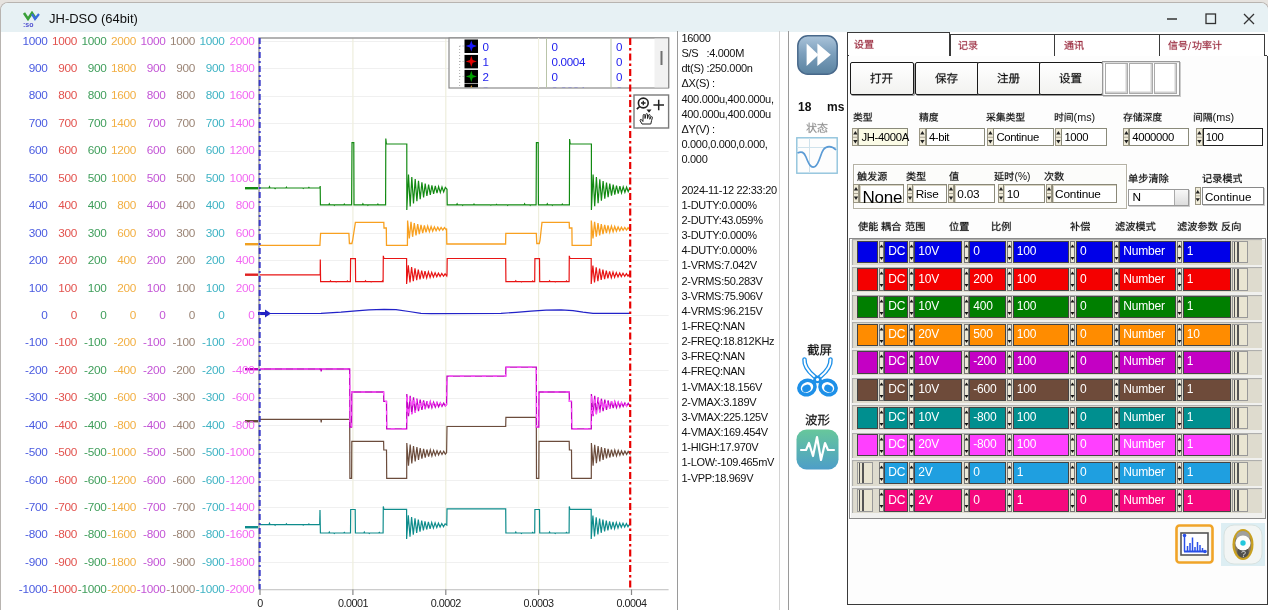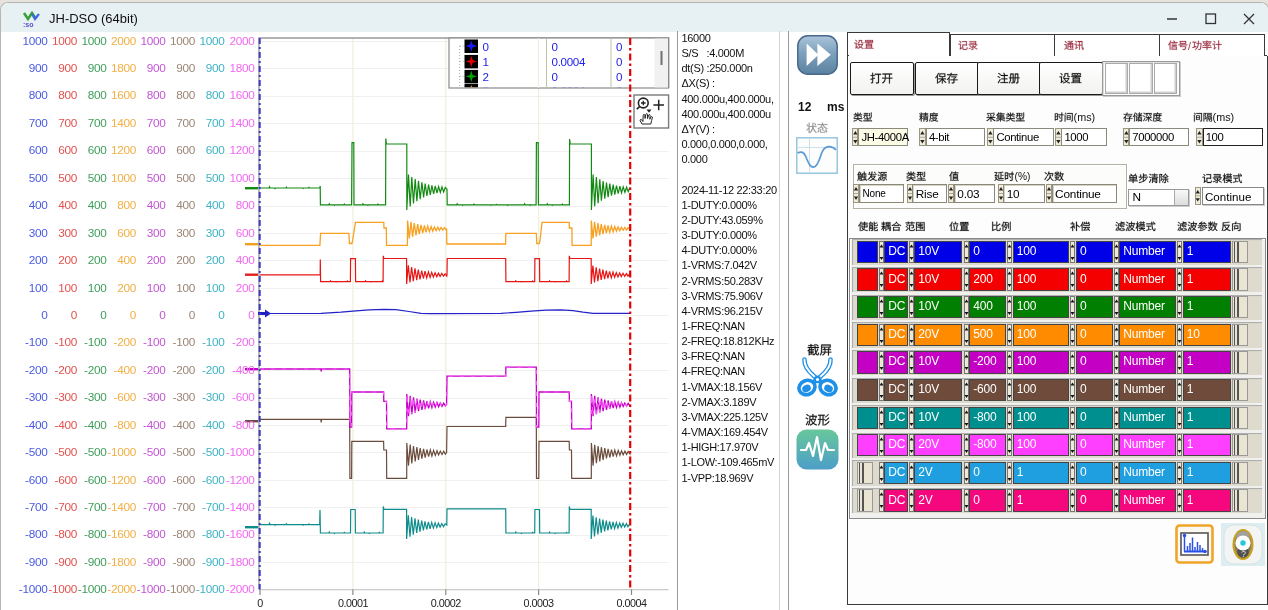--- a/index.html
+++ b/index.html
@@ -313,21 +313,21 @@
           <linearGradient id="ffg" x1="0" y1="0" x2="0" y2="1">
             <stop offset="0" stop-color="#abc4da"></stop>
             <stop offset="0.45" stop-color="#7da0bd"></stop>
             <stop offset="1" stop-color="#5a82a0"></stop>
           </linearGradient>
         </defs>
 <rect x="0.8" y="0.8" width="39.4" height="38.4" rx="10" fill="url(#ffg)" stroke="#48688a" stroke-width="1.5"></rect>
 <path d="M9.6 8.5L21.5 19.7L9.6 31z" fill="#fff"></path>
 <path d="M20.4 8.5L33.8 19.7L20.4 31z" fill="#fff"></path>
 </svg>
-      <div class="lat" style="left:797px;top:100px;font-size:12px;color:#111;font-weight:600">12</div>
+      <div class="lat" style="left:797px;top:100px;font-size:12px;color:#111;font-weight:600">18</div>
       <div class="lat" style="left:826px;top:100px;font-size:12px;color:#111;font-weight:600">ms</div>
       <svg width="22.0" height="13.8" viewBox="0 -11.00 22.00 13.75" style="position:absolute;left:804.5px;top:120.3px;">
         <path d="M8.2 -8.5C8.6 -7.9 9.2 -7.1 9.5 -6.6L10.1 -7.0C9.9 -7.5 9.3 -8.3 8.8 -8.9ZM0.5 -7.4C1.1 -6.8 1.7 -5.9 1.9 -5.3L2.6 -5.8C2.3 -6.3 1.7 -7.2 1.2 -7.8ZM6.5 -9.2V-6.7L6.5 -6.0H3.9V-5.2H6.4C6.2 -3.4 5.6 -1.3 3.6 0.3C3.8 0.5 4.1 0.7 4.3 0.9C5.9 -0.5 6.7 -2.2 7.0 -3.8C7.6 -1.7 8.6 -0.1 10.1 0.9C10.2 0.6 10.5 0.3 10.7 0.2C9.0 -0.8 8.0 -2.8 7.4 -5.2H10.5V-6.0H7.3L7.3 -6.7V-9.2ZM0.4 -2.1 0.8 -1.4C1.4 -1.9 2.1 -2.6 2.7 -3.2V0.9H3.5V-9.3H2.7V-4.2C1.8 -3.4 0.9 -2.6 0.4 -2.1Z M15.2 -4.5C15.8 -4.1 16.6 -3.6 17.0 -3.1L17.7 -3.6C17.3 -4.0 16.5 -4.6 15.9 -4.9ZM14.0 -2.7V-0.5C14.0 0.4 14.3 0.6 15.6 0.6C15.9 0.6 17.9 0.6 18.1 0.6C19.2 0.6 19.5 0.3 19.6 -1.1C19.3 -1.1 19.0 -1.3 18.8 -1.4C18.8 -0.3 18.7 -0.1 18.1 -0.1C17.6 -0.1 15.9 -0.1 15.6 -0.1C14.9 -0.1 14.8 -0.2 14.8 -0.5V-2.7ZM15.5 -2.9C16.1 -2.3 16.9 -1.5 17.2 -1.0L17.9 -1.4C17.6 -2.0 16.8 -2.7 16.1 -3.3ZM19.2 -2.6C19.8 -1.6 20.4 -0.4 20.5 0.4L21.3 0.1C21.1 -0.7 20.5 -1.9 20.0 -2.8ZM12.7 -2.7C12.5 -1.8 12.1 -0.6 11.6 0.1L12.3 0.4C12.8 -0.3 13.2 -1.5 13.4 -2.4ZM16.1 -9.3C16.1 -8.7 16.0 -8.2 15.9 -7.7H11.6V-6.9H15.7C15.1 -5.5 14.1 -4.3 11.5 -3.7C11.7 -3.5 11.9 -3.2 12.0 -3.0C14.8 -3.7 16.0 -5.2 16.5 -6.9C17.4 -4.9 18.8 -3.6 21.0 -3.0C21.1 -3.2 21.3 -3.6 21.5 -3.8C19.6 -4.2 18.2 -5.3 17.4 -6.9H21.4V-7.7H16.7C16.9 -8.2 16.9 -8.7 17.0 -9.3Z" fill="#909090" stroke="#909090" stroke-width="0.22"></path>
       </svg>
       <svg style="position:absolute;left:794.5px;top:136px" width="42" height="37" viewBox="0 0 42 37">
 <rect x="0.8" y="0.8" width="40.4" height="35.4" fill="#fdfdfd" stroke="#8fc3dc" stroke-width="1.4"></rect>
 <line x1="1" y1="10.5" x2="41" y2="10.5" stroke="#cfe2ec" stroke-width="1"></line>
         <line x1="13.5" y1="1" x2="13.5" y2="36" stroke="#cfe2ec" stroke-width="1"></line>
 <path d="M1.5 16c4-2 6.5-1 8.5 4c2.5 6.5 5 12 9 9.5c4.5-3 5-12 8.5-17c2.5-3.4 8-4.5 12.5 0.5" fill="none" stroke="#5b9bd5" stroke-width="1.7"></path>
 </svg>
@@ -473,21 +473,21 @@
       </svg>
       <div style="position:absolute;left:1060.4px;top:126.5px;width:45.3px;height:18.5px;background:#fff;border:1px solid #8a8a7a;box-sizing:border-box"></div>
       <div class="lat" style="left:1063.4px;top:130px;font-size:11.3px;color:#000;letter-spacing:-0.35px">1000</div>
       <div style="position:absolute;left:1121.7px;top:126.5px;width:6.8px;height:18.5px;background:#f0ecda;border:1px solid #9a9684;box-sizing:border-box"></div>
       <svg style="position:absolute;left:1121.7px;top:126.5px" width="6.8" height="18.5" viewBox="0 0 6.8 18.5">
         <path d="M3.4 3l2.2 3.4h-4.4z" fill="#222"></path>
         <path d="M3.4 15.5l2.2 -3.4h-4.4z" fill="#222"></path>
         <line x1="0.5" y1="9.25" x2="6.3" y2="9.25" stroke="#9a9684" stroke-width="0.8"></line>
       </svg>
       <div style="position:absolute;left:1128.3px;top:126.5px;width:60.0px;height:18.5px;background:#fff;border:1px solid #8a8a7a;box-sizing:border-box"></div>
-      <div class="lat" style="left:1131.3px;top:130px;font-size:11.3px;color:#000;letter-spacing:-0.35px">7000000</div>
+      <div class="lat" style="left:1131.3px;top:130px;font-size:11.3px;color:#000;letter-spacing:-0.35px">4000000</div>
       <div style="position:absolute;left:1195.0px;top:126.5px;width:6.8px;height:18.5px;background:#f0ecda;border:1px solid #9a9684;box-sizing:border-box"></div>
       <svg style="position:absolute;left:1195.0px;top:126.5px" width="6.8" height="18.5" viewBox="0 0 6.8 18.5">
         <path d="M3.4 3l2.2 3.4h-4.4z" fill="#222"></path>
         <path d="M3.4 15.5l2.2 -3.4h-4.4z" fill="#222"></path>
         <line x1="0.5" y1="9.25" x2="6.3" y2="9.25" stroke="#9a9684" stroke-width="0.8"></line>
       </svg>
       <div style="position:absolute;left:1201.7px;top:126.5px;width:60.0px;height:18.5px;background:#fff;border:1.8px solid #222;box-sizing:border-box"></div>
       <div class="lat" style="left:1204.7px;top:130px;font-size:11.3px;color:#000;letter-spacing:-0.35px">100</div>
       <div style="position:absolute;left:851.7px;top:163.4px;width:272px;height:42.6px;border:1px solid #b5b2a5;box-shadow:inset 1px 1px 0 #fff,1px 1px 0 #fff;background:#fcfcfa"></div>
       <svg width="30.3" height="12.6" viewBox="0 -10.10 30.30 12.62" style="position:absolute;left:856.2px;top:169.1px;">
@@ -506,21 +506,21 @@
       <svg width="20.2" height="12.6" viewBox="0 -10.10 20.20 12.62" style="position:absolute;left:1042.8px;top:169.1px;">
         <path d="M0.6 -7.2C1.3 -6.9 2.1 -6.3 2.5 -5.8L3.0 -6.5C2.6 -6.9 1.7 -7.4 1.0 -7.8ZM0.4 -0.7 1.1 -0.2C1.7 -1.1 2.5 -2.3 3.1 -3.3L2.5 -3.8C1.9 -2.7 1.0 -1.5 0.4 -0.7ZM4.6 -8.5C4.3 -6.9 3.7 -5.3 2.9 -4.3C3.1 -4.2 3.5 -4.0 3.6 -3.9C4.1 -4.5 4.4 -5.2 4.7 -6.0H8.5C8.3 -5.3 7.9 -4.6 7.7 -4.1C7.9 -4.0 8.2 -3.8 8.4 -3.7C8.7 -4.4 9.2 -5.5 9.4 -6.5L8.9 -6.8L8.7 -6.8H5.0C5.1 -7.3 5.3 -7.8 5.4 -8.3ZM5.7 -5.5V-4.9C5.7 -3.5 5.5 -1.3 2.4 0.3C2.6 0.4 2.9 0.7 3.0 0.8C5.0 -0.2 5.9 -1.4 6.3 -2.7C6.8 -1.1 7.7 0.1 9.2 0.7C9.3 0.5 9.5 0.2 9.7 0.1C7.9 -0.6 7.0 -2.1 6.5 -4.2C6.5 -4.4 6.6 -4.7 6.6 -4.9V-5.5Z M14.6 -8.3C14.4 -7.9 14.1 -7.3 13.8 -6.9L14.3 -6.7C14.6 -7.0 14.9 -7.5 15.2 -8.0ZM11.0 -8.0C11.3 -7.6 11.5 -7.0 11.6 -6.7L12.2 -6.9C12.1 -7.3 11.8 -7.8 11.5 -8.2ZM14.2 -2.6C14.0 -2.1 13.7 -1.7 13.3 -1.3C12.9 -1.5 12.5 -1.7 12.2 -1.8C12.3 -2.1 12.5 -2.3 12.6 -2.6ZM11.2 -1.5C11.7 -1.4 12.3 -1.1 12.8 -0.8C12.1 -0.4 11.3 -0.1 10.5 0.1C10.6 0.3 10.8 0.5 10.9 0.7C11.8 0.5 12.7 0.1 13.4 -0.5C13.7 -0.3 14.0 -0.1 14.3 0.1L14.7 -0.4C14.5 -0.6 14.2 -0.8 13.9 -1.0C14.4 -1.5 14.8 -2.2 15.1 -3.1L14.7 -3.3L14.6 -3.3H12.9L13.1 -3.8L12.5 -3.9C12.4 -3.7 12.3 -3.5 12.2 -3.3H10.8V-2.6H11.9C11.7 -2.2 11.4 -1.8 11.2 -1.5ZM12.7 -8.5V-6.6H10.6V-6.0H12.5C12.0 -5.3 11.2 -4.7 10.5 -4.4C10.6 -4.3 10.8 -4.0 10.9 -3.8C11.5 -4.2 12.2 -4.7 12.7 -5.3V-4.1H13.4V-5.5C13.9 -5.1 14.5 -4.6 14.8 -4.4L15.2 -4.9C14.9 -5.1 14.0 -5.7 13.6 -6.0H15.5V-6.6H13.4V-8.5ZM16.5 -8.4C16.2 -6.6 15.7 -4.9 15.0 -3.9C15.1 -3.8 15.4 -3.5 15.5 -3.4C15.8 -3.8 16.0 -4.2 16.2 -4.7C16.4 -3.7 16.7 -2.8 17.1 -2.0C16.5 -1.1 15.8 -0.3 14.7 0.2C14.8 0.4 15.0 0.7 15.1 0.8C16.1 0.3 16.9 -0.4 17.5 -1.3C18.0 -0.4 18.6 0.2 19.4 0.7C19.5 0.5 19.7 0.3 19.9 0.1C19.1 -0.3 18.4 -1.1 17.9 -2.0C18.4 -3.0 18.8 -4.3 19.0 -5.8H19.7V-6.5H16.8C16.9 -7.1 17.1 -7.7 17.1 -8.3ZM18.3 -5.8C18.1 -4.7 17.9 -3.6 17.5 -2.8C17.1 -3.7 16.8 -4.7 16.6 -5.8Z" fill="#111" stroke="#111" stroke-width="0.22"></path>
       </svg>
       <div style="position:absolute;left:851.9px;top:182.5px;width:6px;height:19px;background:#f0ecda;border:1px solid #9a9684;box-sizing:border-box"></div>
       <svg style="position:absolute;left:851.9px;top:182.5px" width="6" height="19" viewBox="0 0 6 19">
         <path d="M3.0 3l2.2 3.4h-4.4z" fill="#222"></path>
         <path d="M3.0 16l2.2 -3.4h-4.4z" fill="#222"></path>
         <line x1="0.5" y1="9.5" x2="5.5" y2="9.5" stroke="#9a9684" stroke-width="0.8"></line>
       </svg>
       <div style="position:absolute;left:858.0px;top:182.5px;width:45.0px;height:19px;background:#fff;border:1.6px solid #8a8878;box-shadow:inset 1px 1px 0 #d8d4c4;box-sizing:border-box"></div>
-      <div class="lat" style="left:861.5px;top:186.6px;font-size:10px;color:#000;letter-spacing:-0.2px">None</div>
+      <div class="lat" style="left:861.5px;top:186.6px;font-size:17px;color:#000;letter-spacing:-0.2px">None</div>
       <div style="position:absolute;left:905.7px;top:182.5px;width:6px;height:19px;background:#f0ecda;border:1px solid #9a9684;box-sizing:border-box"></div>
       <svg style="position:absolute;left:905.7px;top:182.5px" width="6" height="19" viewBox="0 0 6 19">
         <path d="M3.0 3l2.2 3.4h-4.4z" fill="#222"></path>
         <path d="M3.0 16l2.2 -3.4h-4.4z" fill="#222"></path>
         <line x1="0.5" y1="9.5" x2="5.5" y2="9.5" stroke="#9a9684" stroke-width="0.8"></line>
       </svg>
       <div style="position:absolute;left:911.3px;top:182.5px;width:34.8px;height:19px;background:#fff;border:1.6px solid #8a8878;box-shadow:inset 1px 1px 0 #d8d4c4;box-sizing:border-box"></div>
       <div class="lat" style="left:914.8px;top:186.6px;font-size:11.8px;color:#000;letter-spacing:-0.2px">Rise</div>
       <div style="position:absolute;left:947.2px;top:182.5px;width:6px;height:19px;background:#f0ecda;border:1px solid #9a9684;box-sizing:border-box"></div>
       <svg style="position:absolute;left:947.2px;top:182.5px" width="6" height="19" viewBox="0 0 6 19">

